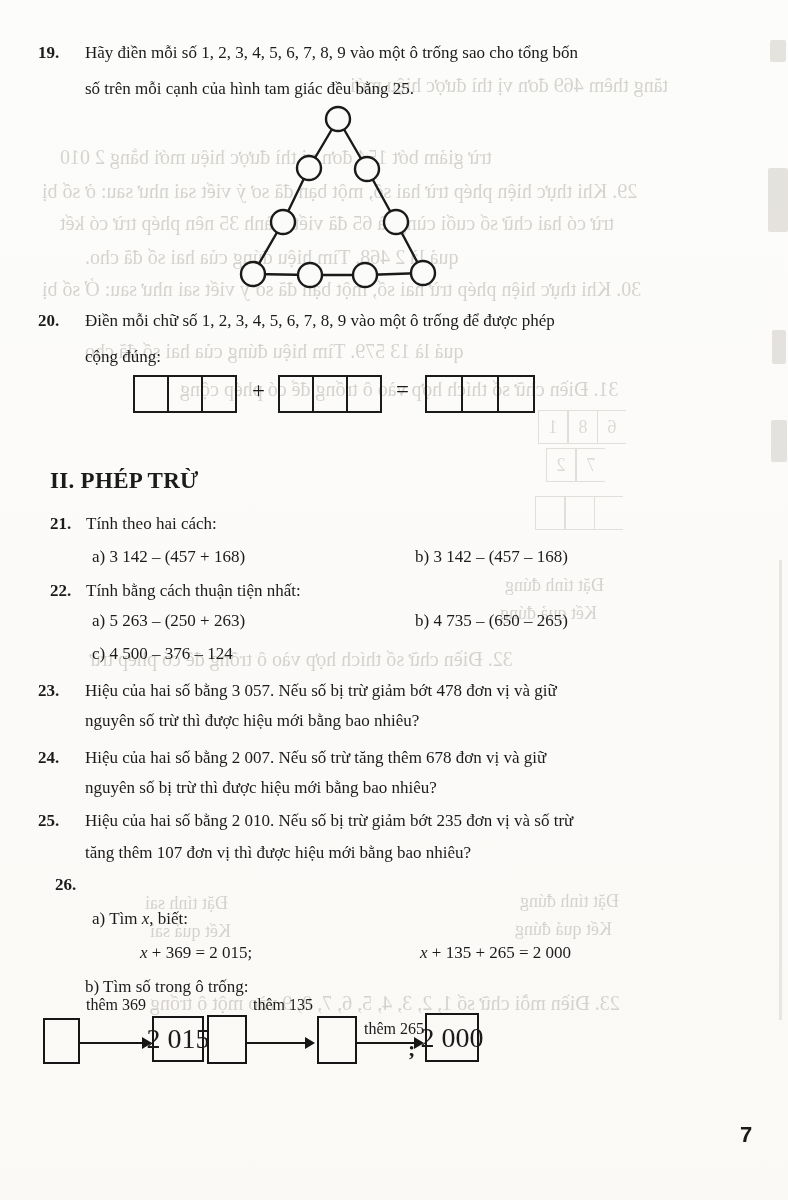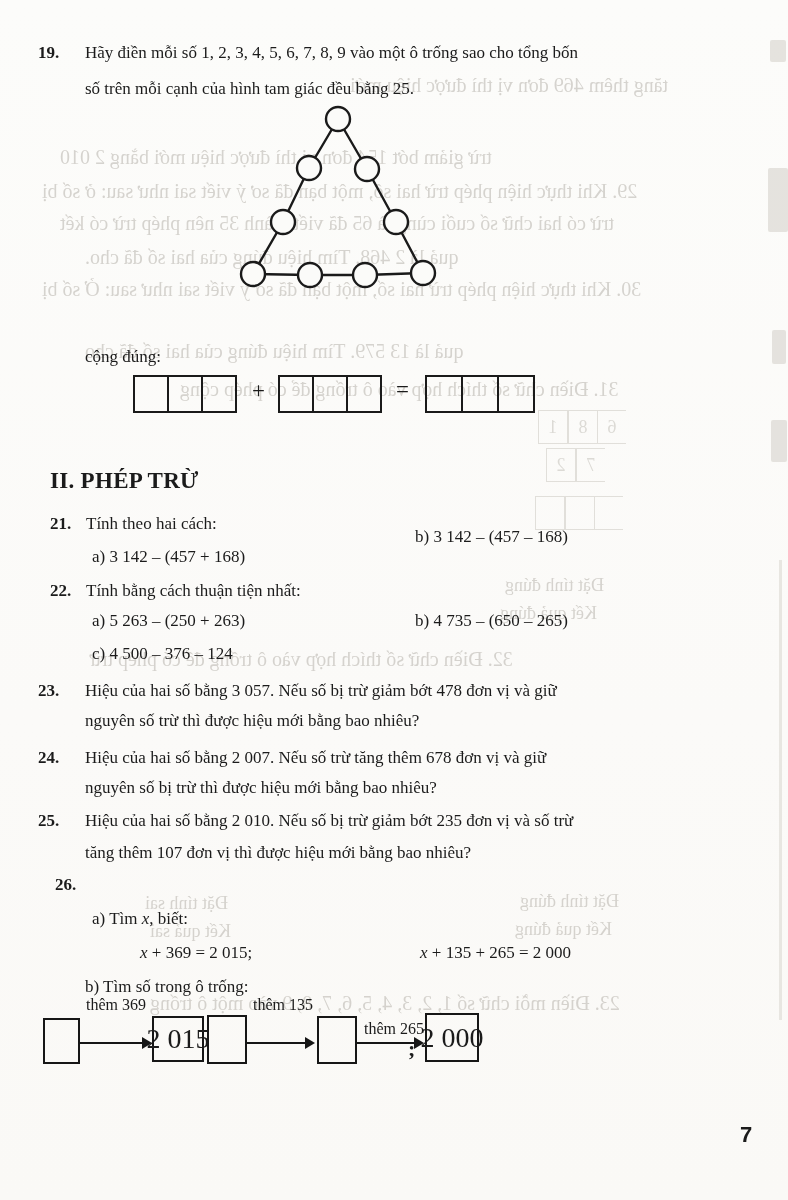--- a/index.html
+++ b/index.html
@@ -95,20 +95,21 @@
         <circle cx="19" cy="175" r="12"></circle>
         <circle cx="133" cy="70" r="12"></circle>
         <circle cx="162" cy="123" r="12"></circle>
         <circle cx="76" cy="176" r="12"></circle>
         <circle cx="131" cy="176" r="12"></circle>
         <circle cx="189" cy="174" r="12"></circle>
       </g>
     </svg>
   </div>
 
+  <div class="line" style="left:38px;top:308px;"><b class="num">20.</b><span>Điền mỗi chữ số 1, 2, 3, 4, 5, 6, 7, 8, 9 vào một ô trống để được phép</span></div>
   <div class="line" style="left:85px;top:344px;"><span>cộng đúng:</span></div>
 
   <div class="grp" style="left:133px;top:375px;">
     <div class="cell"></div>
     <div class="cell"></div>
     <div class="cell"></div>
   </div>
   <div class="op" style="left:252px;top:378px;">+</div>
   <div class="grp" style="left:278px;top:375px;">
     <div class="cell"></div>
@@ -119,21 +120,21 @@
   <div class="grp" style="left:425px;top:375px;">
     <div class="cell" style="width:34px;"></div>
     <div class="cell" style="width:34px;"></div>
     <div class="cell" style="width:34px;"></div>
   </div>
 
   <div class="sec" style="left:50px;top:468px;">II. PHÉP TRỪ</div>
 
   <div class="line" style="left:50px;top:511px;"><b class="num2">21.</b><span>Tính theo hai cách:</span></div>
   <div class="line" style="left:92px;top:544px;"><span>a) 3 142 – (457 + 168)</span></div>
-  <div class="line" style="left:415px;top:524px;"><span>b) 3 142 – (457 – 168)</span></div>
+  <div class="line" style="left:415px;top:544px;"><span>b) 3 142 – (457 – 168)</span></div>
 
   <div class="line" style="left:50px;top:578px;"><b class="num2">22.</b><span>Tính bằng cách thuận tiện nhất:</span></div>
   <div class="line" style="left:92px;top:608px;"><span>a) 5 263 – (250 + 263)</span></div>
   <div class="line" style="left:415px;top:608px;"><span>b) 4 735 – (650 – 265)</span></div>
   <div class="line" style="left:92px;top:641px;"><span>c) 4 500 – 376 – 124</span></div>
 
   <div class="line" style="left:38px;top:678px;"><b class="num">23.</b><span>Hiệu của hai số bằng 3 057. Nếu số bị trừ giảm bớt 478 đơn vị và giữ</span></div>
   <div class="line" style="left:85px;top:708px;"><span>nguyên số trừ thì được hiệu mới bằng bao nhiêu?</span></div>
 
   <div class="line" style="left:38px;top:745px;"><b class="num">24.</b><span>Hiệu của hai số bằng 2 007. Nếu số trừ tăng thêm 678 đơn vị và giữ</span></div>

